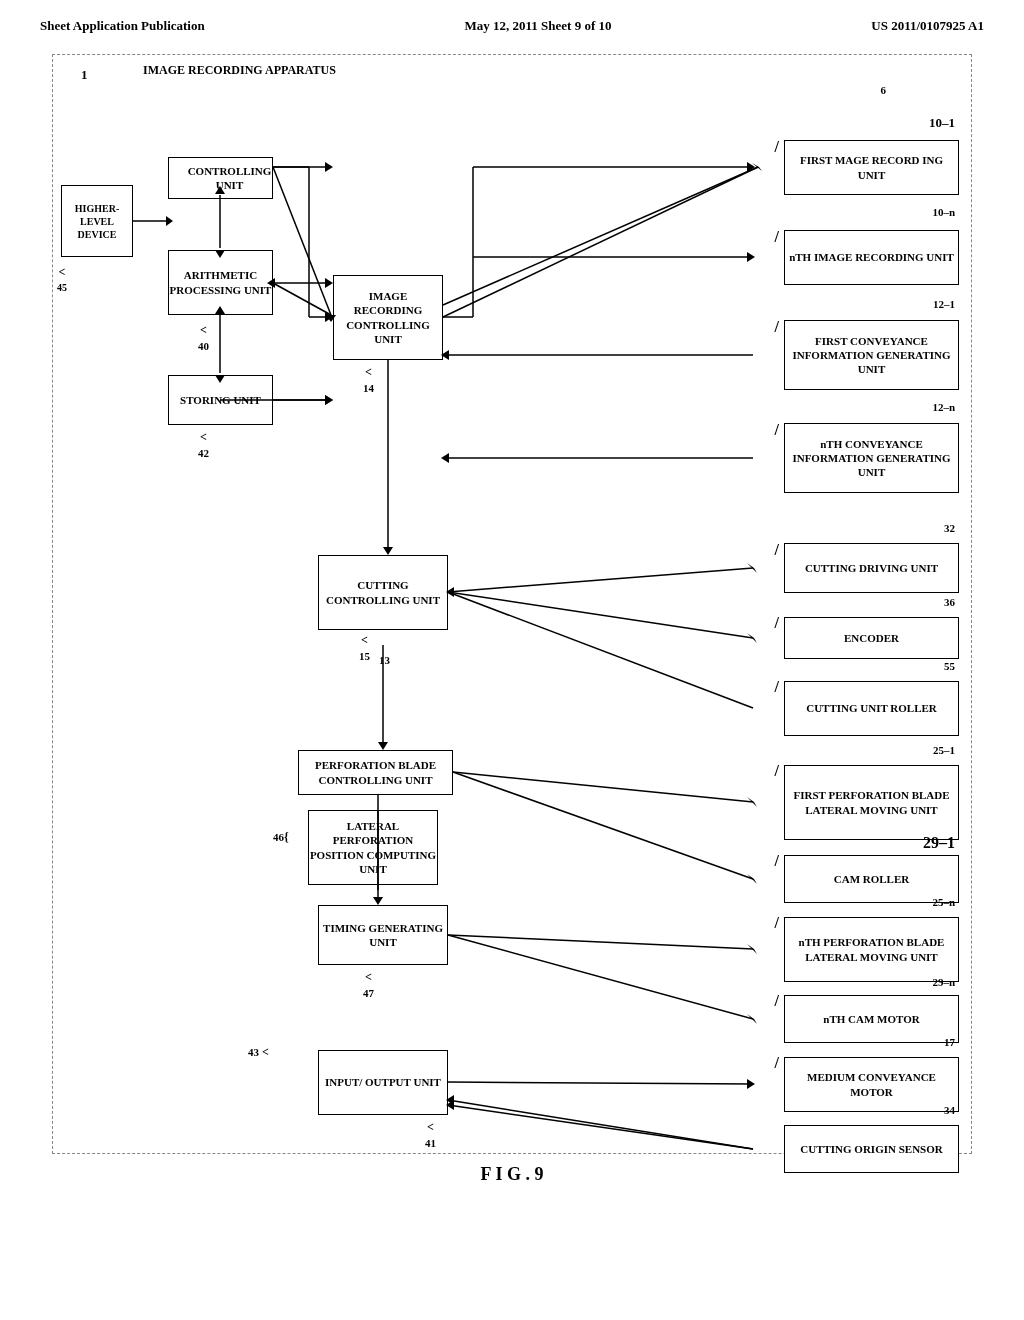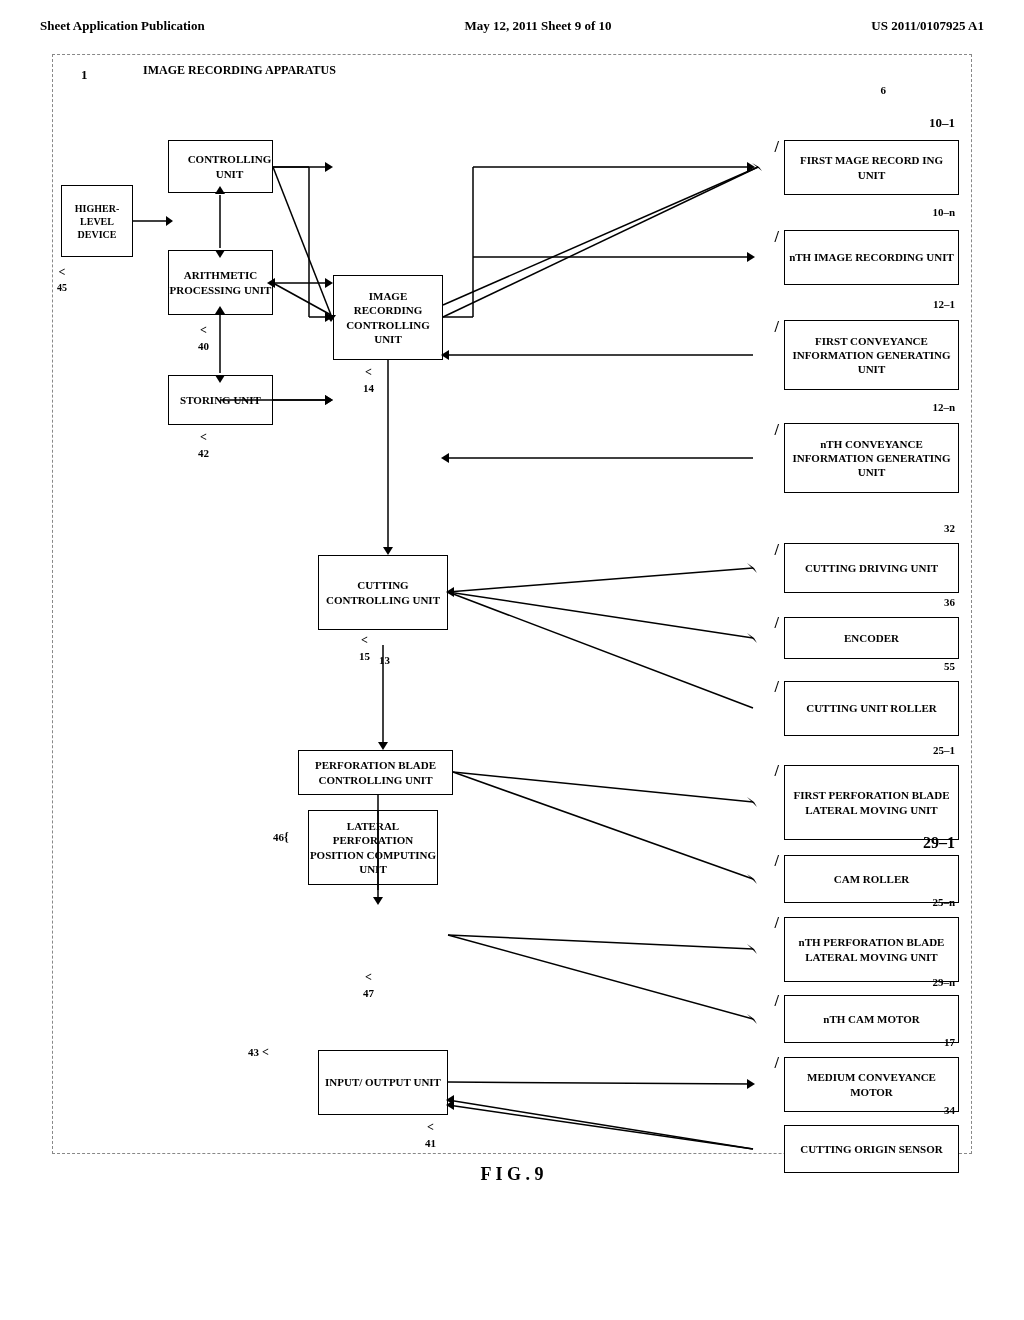--- a/index.html
+++ b/index.html
@@ -77,21 +77,21 @@
 
   <div class="box" style="left:8px; top:130px; width:72px; height:72px; font-size:10px;">
     <span>HIGHER-
 LEVEL
 DEVICE</span>
   </div>
   <div class="label" style="left:4px; top:210px; font-size:10px;">
     <span style="font-size:12px;">&lt;</span><br><span>45</span>
   </div>
 
-  <div class="box" style="left:115px; top:85px; width:105px; height:53px;padding-left:18px;">
+  <div class="box" style="left:115px; top:102px; width:105px; height:42px;padding-left:18px;">
     <span>CONTROLLING
 UNIT</span>
   </div>
 
   <div class="box" style="left:115px; top:195px; width:105px; height:65px;">
     <span>ARITHMETIC
 PROCESSING
 UNIT</span>
   </div>
   <div class="label" style="left:145px; top:268px; font-size:11px;">
@@ -133,20 +133,25 @@
   <div class="box" style="left:255px; top:755px; width:130px; height:75px;">
     <span>LATERAL
 PERFORATION
 POSITION
 COMPUTING UNIT</span>
   </div>
   <div class="label" style="left:220px; top:775px; font-size:11px;">
     <span>46</span><span style="font-size:12px;">{</span>
   </div>
 
+  <div class="box" style="left:265px; top:850px; width:130px; height:60px;">
+    <span>TIMING
+GENERATING
+UNIT</span>
+  </div>
   <div class="label" style="left:310px; top:915px; font-size:11px;">
     <span style="font-size:12px;">&lt;</span><br><span>47</span>
   </div>
 
   <div class="box" style="left:265px; top:995px; width:130px; height:65px;">
     <span>INPUT/
 OUTPUT
 UNIT</span>
   </div>
 

